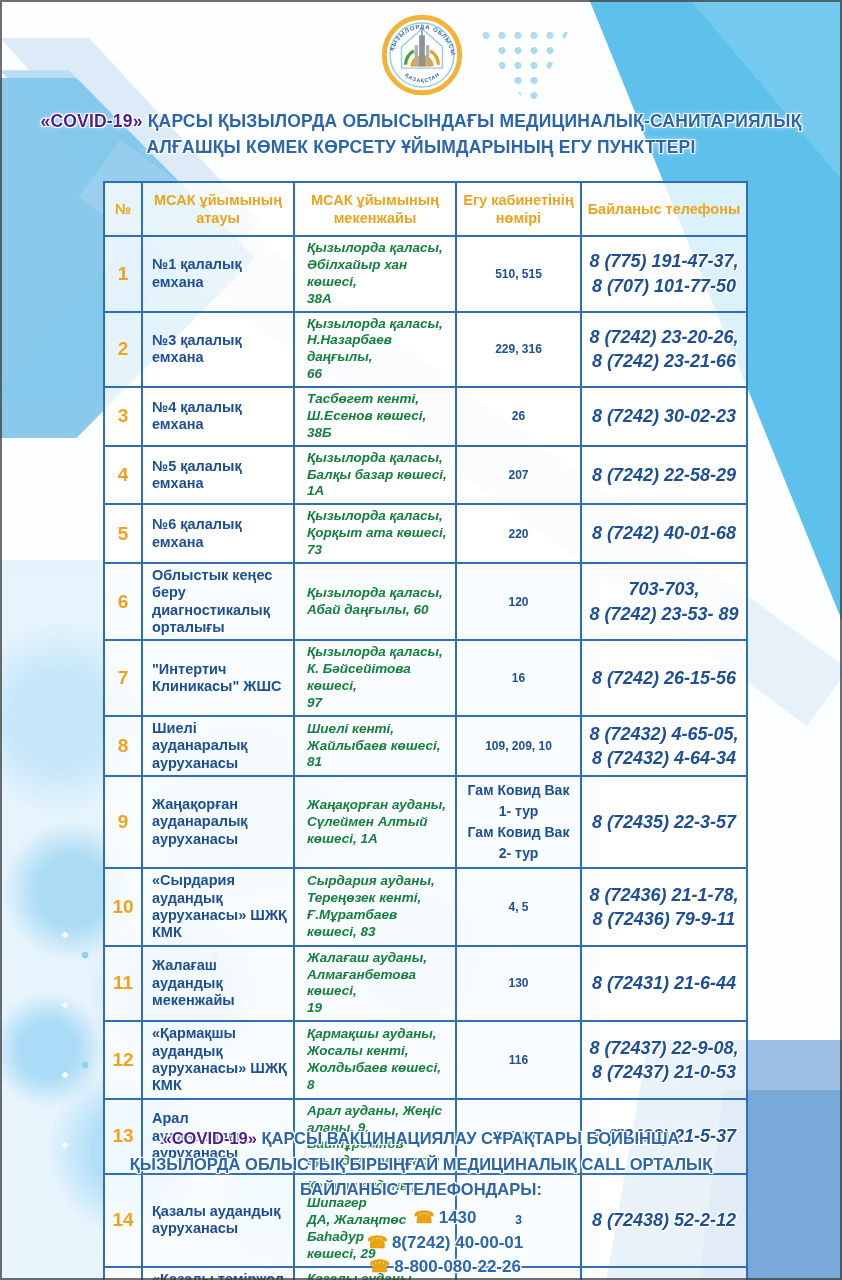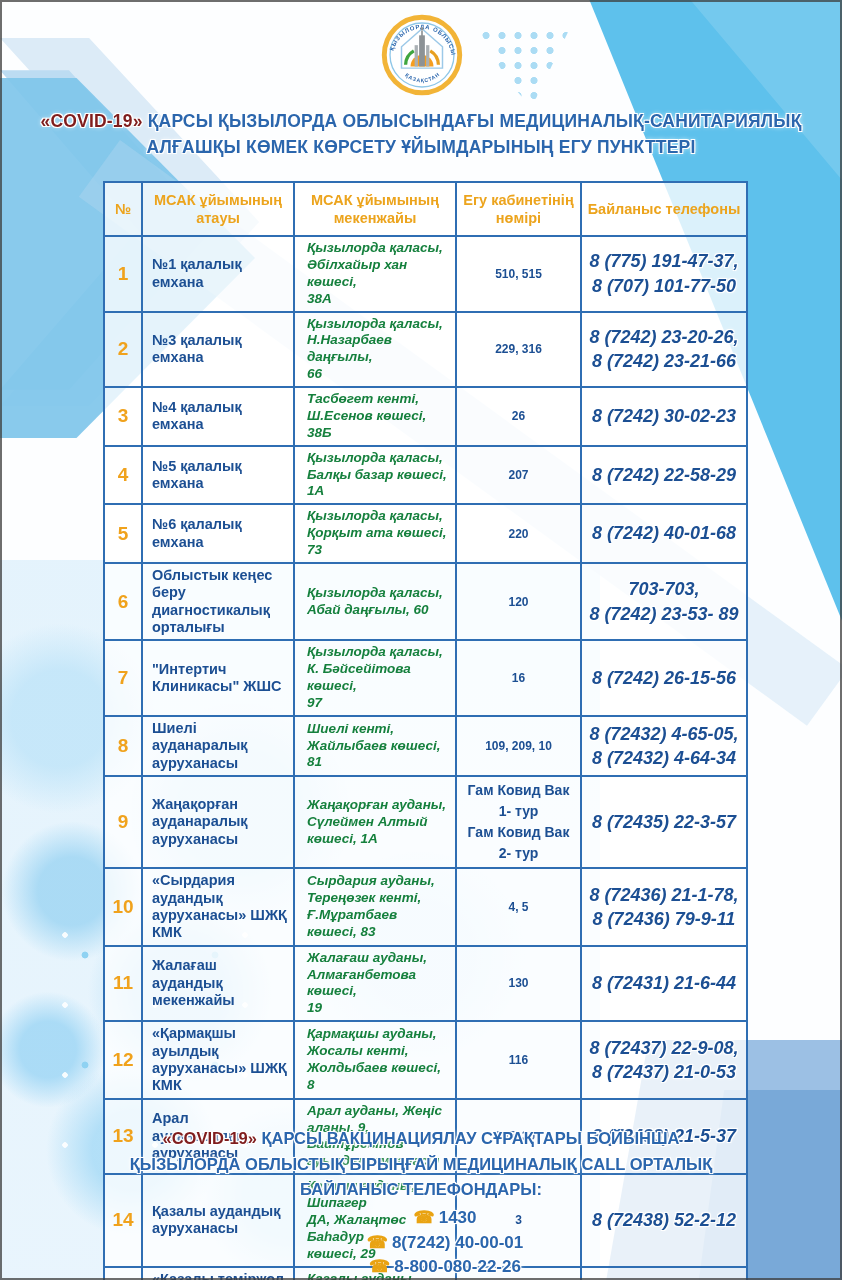--- a/index.html
+++ b/index.html
@@ -58,21 +58,21 @@
   .streak { left: 120px; top: 140px; width: 900px; height: 70px;
     background: rgba(185,218,242,.35); transform: rotate(36deg); transform-origin: 0 0; }
 
   
   .content { position: relative; z-index: 2; }
   .emblem-wrap { position: absolute; left: 381px; top: 14px; }
   .main-title { position: absolute; top: 108px; left: 0; width: 842px;
     text-align: center; font-weight: bold; font-size: 17.5px; line-height: 1.5;
     color: #2b66ad; letter-spacing: .2px;
     text-shadow: -1px -1px 0 #fff, 1px -1px 0 #fff, -1px 1px 0 #fff, 1px 1px 0 #fff, 0 0 5px #fff; }
-  .gold { color: #7f1d1d; }
+  .gold { color: #4c1d95; }
 
   
   .vacc-table { position: absolute; top: 181px; left: 103px; width: 643px;
     border-collapse: collapse; table-layout: fixed; }
   .vacc-table th, .vacc-table td {
     border: 2px solid #2f6eb3; vertical-align: middle;
     background: rgba(255,255,255,0.78); }
   .vacc-table th { height: 54px; color: #eca41d; font-size: 14.5px;
     font-weight: bold; text-align: center; line-height: 1.25; padding: 2px 4px; }
   .vacc-table td { height: 53px; padding: 3px 6px; }
@@ -262,21 +262,21 @@
             <td class="col-no">11</td>
             <td class="col-name">Жалағаш аудандық мекенжайы</td>
             <td class="col-address">Жалағаш ауданы,
 Алмағанбетова көшесі,
 19</td>
             <td class="col-cabinet">130</td>
             <td class="col-phone">8 (72431) 21-6-44</td>
           </tr>
           <tr>
             <td class="col-no">12</td>
-            <td class="col-name">«Қармақшы ауылдық ауруханасы» ШЖҚ КМК</td>
+            <td class="col-name">«Қармақшы аудандық ауруханасы» ШЖҚ КМК</td>
             <td class="col-address">Қармақшы ауданы,
 Жосалы кенті,
 Жолдыбаев көшесі, 8</td>
             <td class="col-cabinet">116</td>
             <td class="col-phone">8 (72437) 22-9-08,
 8 (72437) 21-0-53</td>
           </tr>
           <tr>
             <td class="col-no">13</td>
             <td class="col-name">Арал ауданаралық ауруханасы</td>

